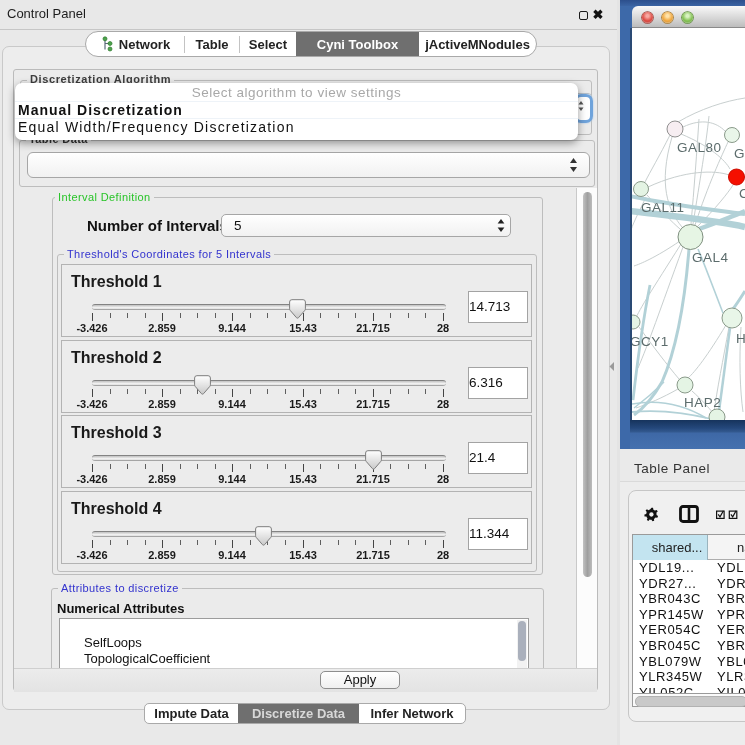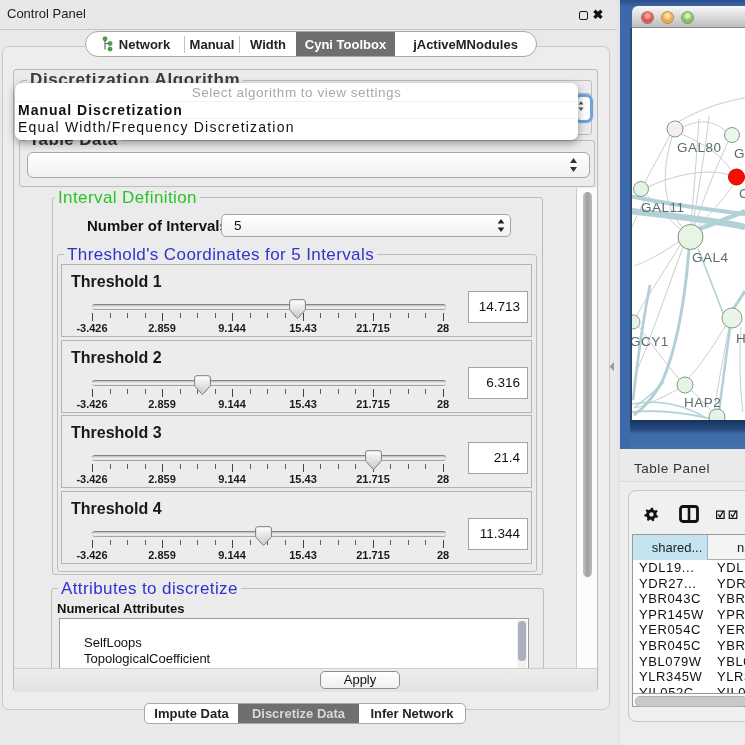--- a/index.html
+++ b/index.html
@@ -1,25 +1,25 @@
 <!DOCTYPE html>
 <html><head><meta charset="utf-8"><style>
 html,body{margin:0;padding:0}
 #app{position:relative;width:745px;height:745px;background:#e9e9e9;font-family:"Liberation Sans",sans-serif;overflow:hidden}
 .ab{position:absolute}
 .bold{font-weight:bold}
 .grpbox{position:absolute;border:1px solid #bdbdbd;border-radius:3px}
-.grplab{position:absolute;background:#ebebeb;padding:0 3px;font-size:17px;line-height:13px;letter-spacing:0.4px}
+.grplab{position:absolute;background:#ebebeb;padding:0 3px;font-size:11px;line-height:13px;letter-spacing:0.4px}
 .tbox{position:absolute;left:47px;width:469px;height:71px;border:1px solid #b3b3b3;background:#ececec}
 .tt{position:absolute;left:9px;top:8px;font-size:16px;font-weight:bold;color:#1a1a1a}
 .track{position:absolute;left:30px;top:39px;width:354px;height:4px;border-top:1px solid #838383;border-bottom:1px solid #a5a5a5;border-radius:3px;background:linear-gradient(#c0c0c0,#f2f2f2 65%,#dedede)}
 .ticksMin{position:absolute;left:30px;top:48px;width:352px;height:5px;background:repeating-linear-gradient(to right,#5e5e5e 0 1px,transparent 1px 17.55px)}
 .ticksMaj{position:absolute;left:30px;top:48px;width:352px;height:8px;background:repeating-linear-gradient(to right,#444 0 1px,transparent 1px 70.2px)}
 .slab{position:absolute;top:57px;transform:translateX(-50%);font-size:11px;font-weight:bold;color:#1a1a1a;white-space:nowrap}
-.vbox{position:absolute;left:406px;top:26px;width:60px;height:32px;box-sizing:border-box;background:#fff;border:1px solid #a3a3a3;font-size:13.5px;text-align:right;line-height:30px;padding-right:7px;color:#111}
+.vbox{position:absolute;left:406px;top:26px;width:60px;height:32px;box-sizing:border-box;background:#fff;border:1px solid #a3a3a3;font-size:13.5px;line-height:30px;padding-right:7px;color:#111}
 .thumb{position:absolute;top:34px}
 .combo{position:absolute;background:linear-gradient(180deg,#ffffff,#f1f1f1);border:1px solid #a6a6a6;border-radius:6px;font-size:13.5px;color:#111}
 .sep{width:1px;height:17px;background:#c3c3c3}
 .tabtext{font-size:13px;font-weight:bold;color:#222}
 </style></head><body>
 <div id="app">
 
 <div class="ab" style="left:0;top:0;width:617px;height:29px;background:#e8e8e8;border-bottom:1px solid #c6c6c6"></div>
 <div class="ab" style="left:7px;top:6px;font-size:13px;color:#1d1d1d">Control Panel</div>
 <div class="ab" style="left:578.5px;top:10.5px;width:7px;height:7px;border:1.8px solid #1a1a1a;border-radius:2px"></div>
@@ -35,24 +35,24 @@
     <svg width="11" height="16" viewBox="0 0 11 16" style="margin-right:6px;margin-left:2px">
       <line x1="3" y1="3" x2="3" y2="13.5" stroke="#5a6a7a" stroke-width="1.2"></line>
       <line x1="3" y1="7.5" x2="8" y2="7.5" stroke="#5a6a7a" stroke-width="1.2"></line>
       <circle cx="3" cy="2.8" r="2" fill="#4da34d" stroke="#2e7a2e" stroke-width="0.7"></circle>
       <circle cx="8" cy="7.5" r="2" fill="#4da34d" stroke="#2e7a2e" stroke-width="0.7"></circle>
       <circle cx="8" cy="13" r="2" fill="#4da34d" stroke="#2e7a2e" stroke-width="0.7"></circle>
     </svg>
     <span class="tabtext">Network</span>
   </div>
   <div class="sep"></div>
-  <div class="tabtext" style="width:54px;text-align:center">Manual</div>
+  <div class="tabtext" style="width:54px;text-align:center">Table</div>
   <div class="sep"></div>
-  <div class="tabtext" style="width:56px;text-align:center">Width</div>
-  <div style="width:99px;height:100%;background:#6f6f6f;color:#fff;font-size:13px;font-weight:bold;display:flex;align-items:center;justify-content:center">Cyni Toolbox</div>
+  <div class="tabtext" style="width:56px;text-align:center">Select</div>
+  <div style="width:123px;height:100%;background:#6f6f6f;color:#fff;font-size:13px;font-weight:bold;display:flex;align-items:center;justify-content:center">Cyni Toolbox</div>
   <div style="flex:1;text-align:center" class="tabtext">jActiveMNodules</div>
 </div>
 
 <div class="grpbox" style="left:20px;top:80px;width:570px;height:53px"></div>
 <div class="grplab bold" style="left:27px;top:73px;color:#3d3d3d;letter-spacing:0.6px">Discretization Algorithm</div>
 <div class="ab" style="left:570px;top:93px;width:20px;height:27px;background:#fff;border:1px solid #bbb;border-radius:4px"></div>
 <div class="ab" style="left:574px;top:94px;width:13px;height:23px;border:3px solid #6fa3db;border-radius:7px;box-shadow:0 0 2px #9cc3ea"></div>
 <svg class="ab" style="left:578px;top:101px" width="6" height="10" viewBox="0 0 6 10">
       <path d="M3 0 L5.5 3.5 L0.5 3.5 Z" fill="#555"></path>
       <path d="M3 10 L5.5 6.5 L0.5 6.5 Z" fill="#555"></path>

